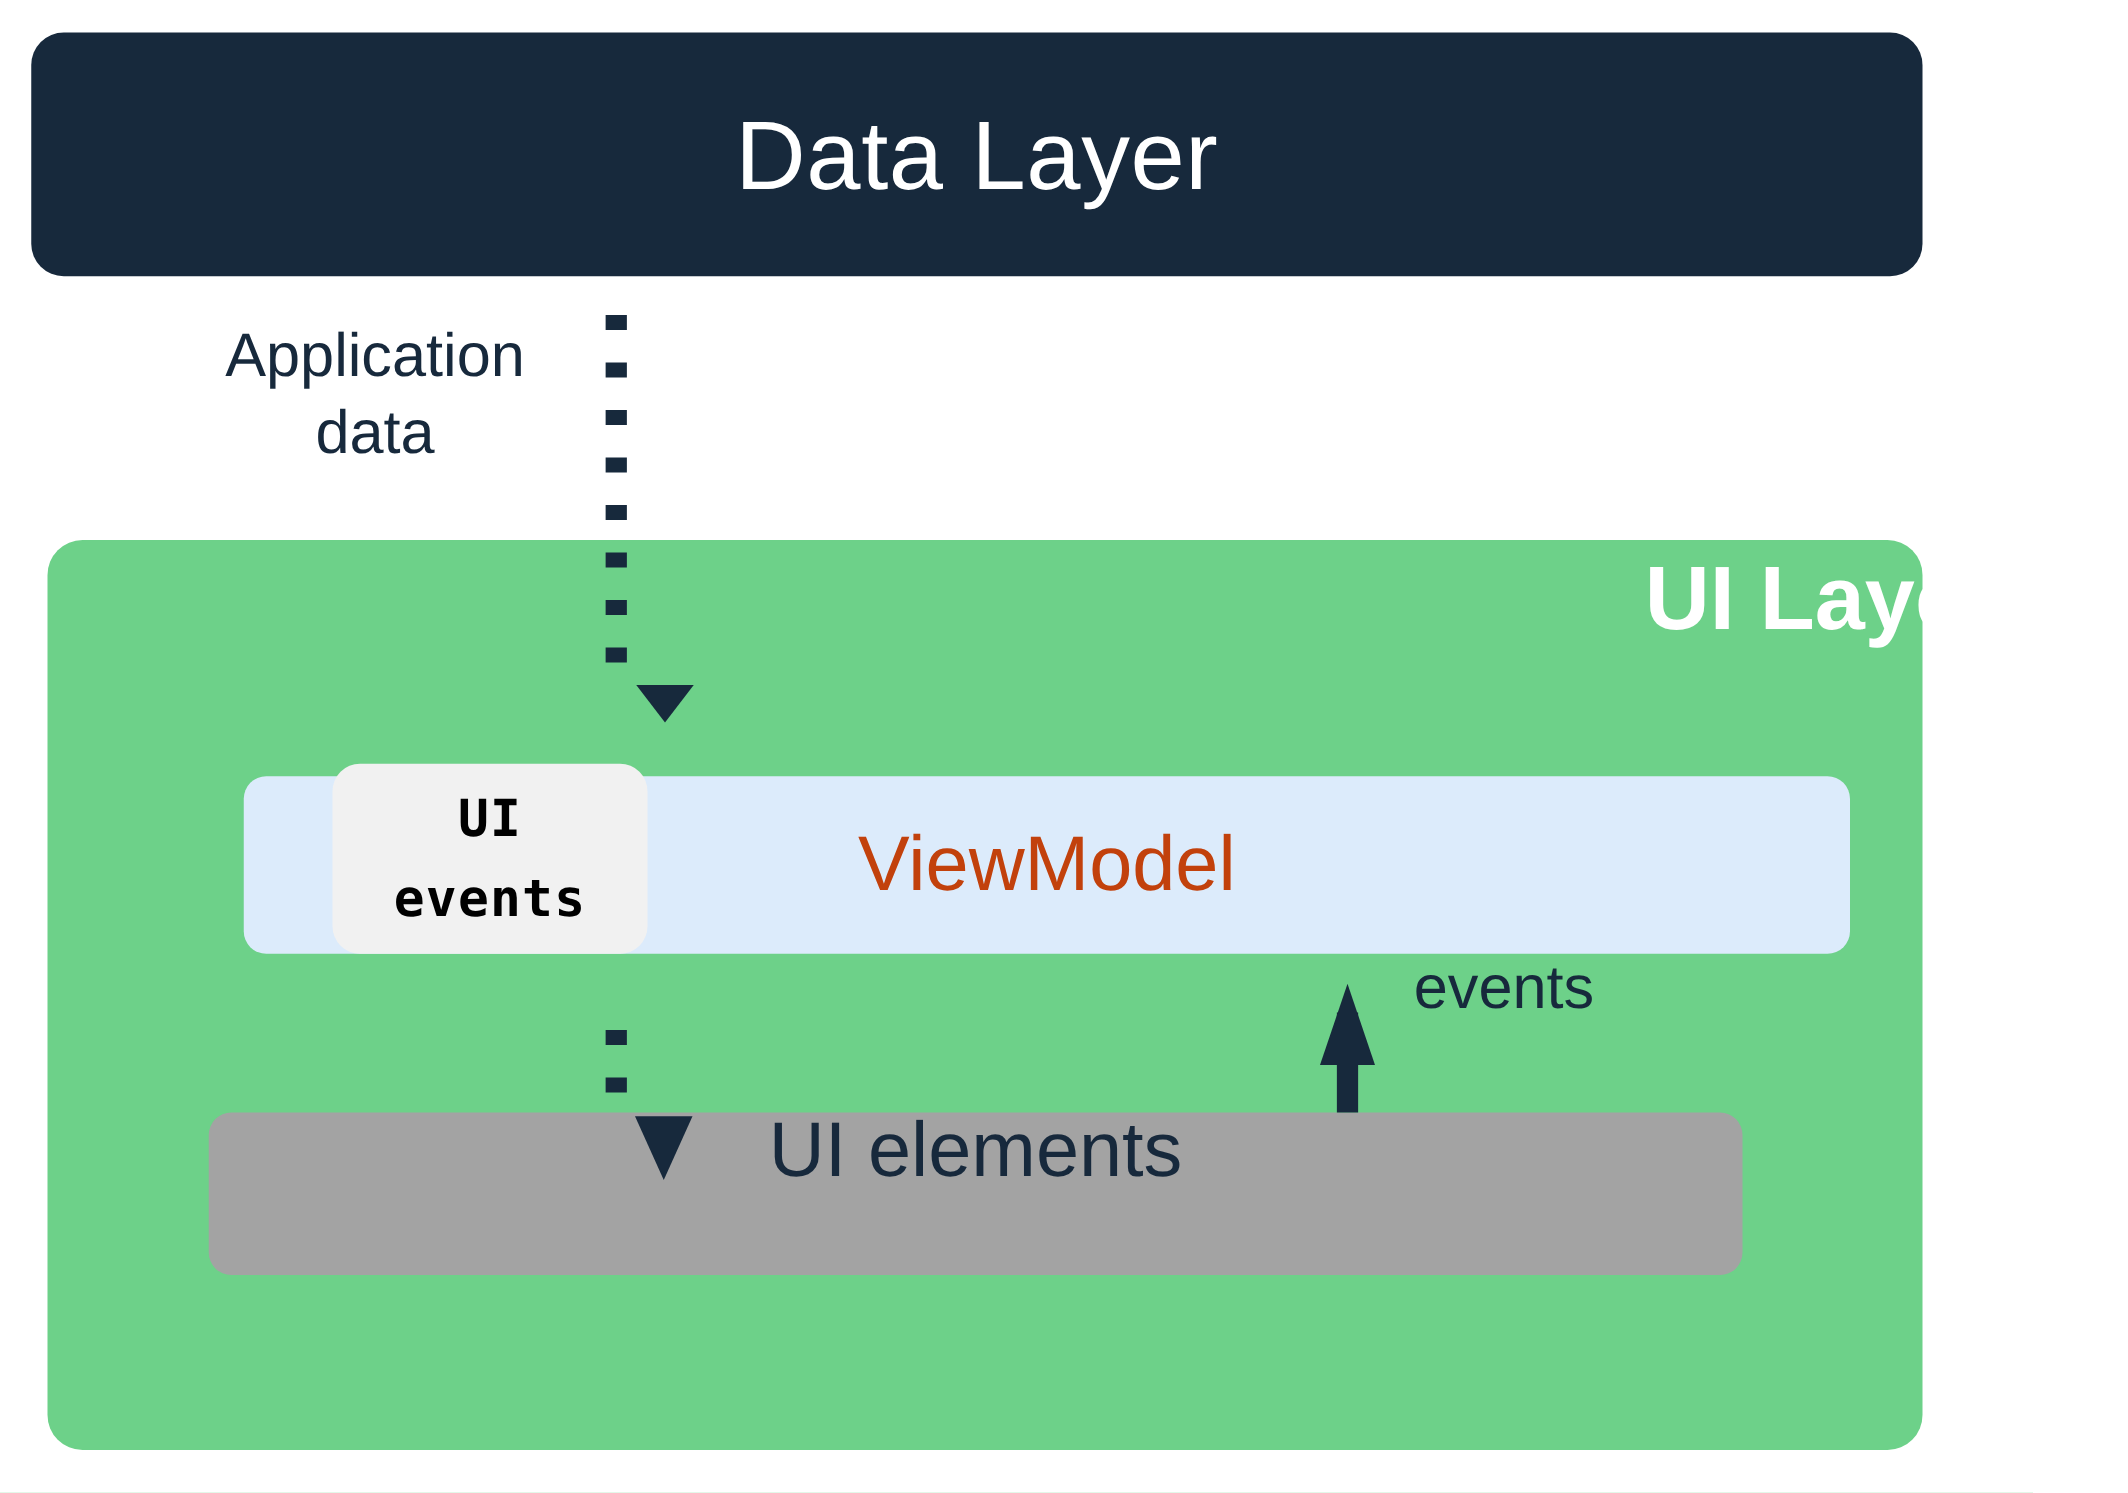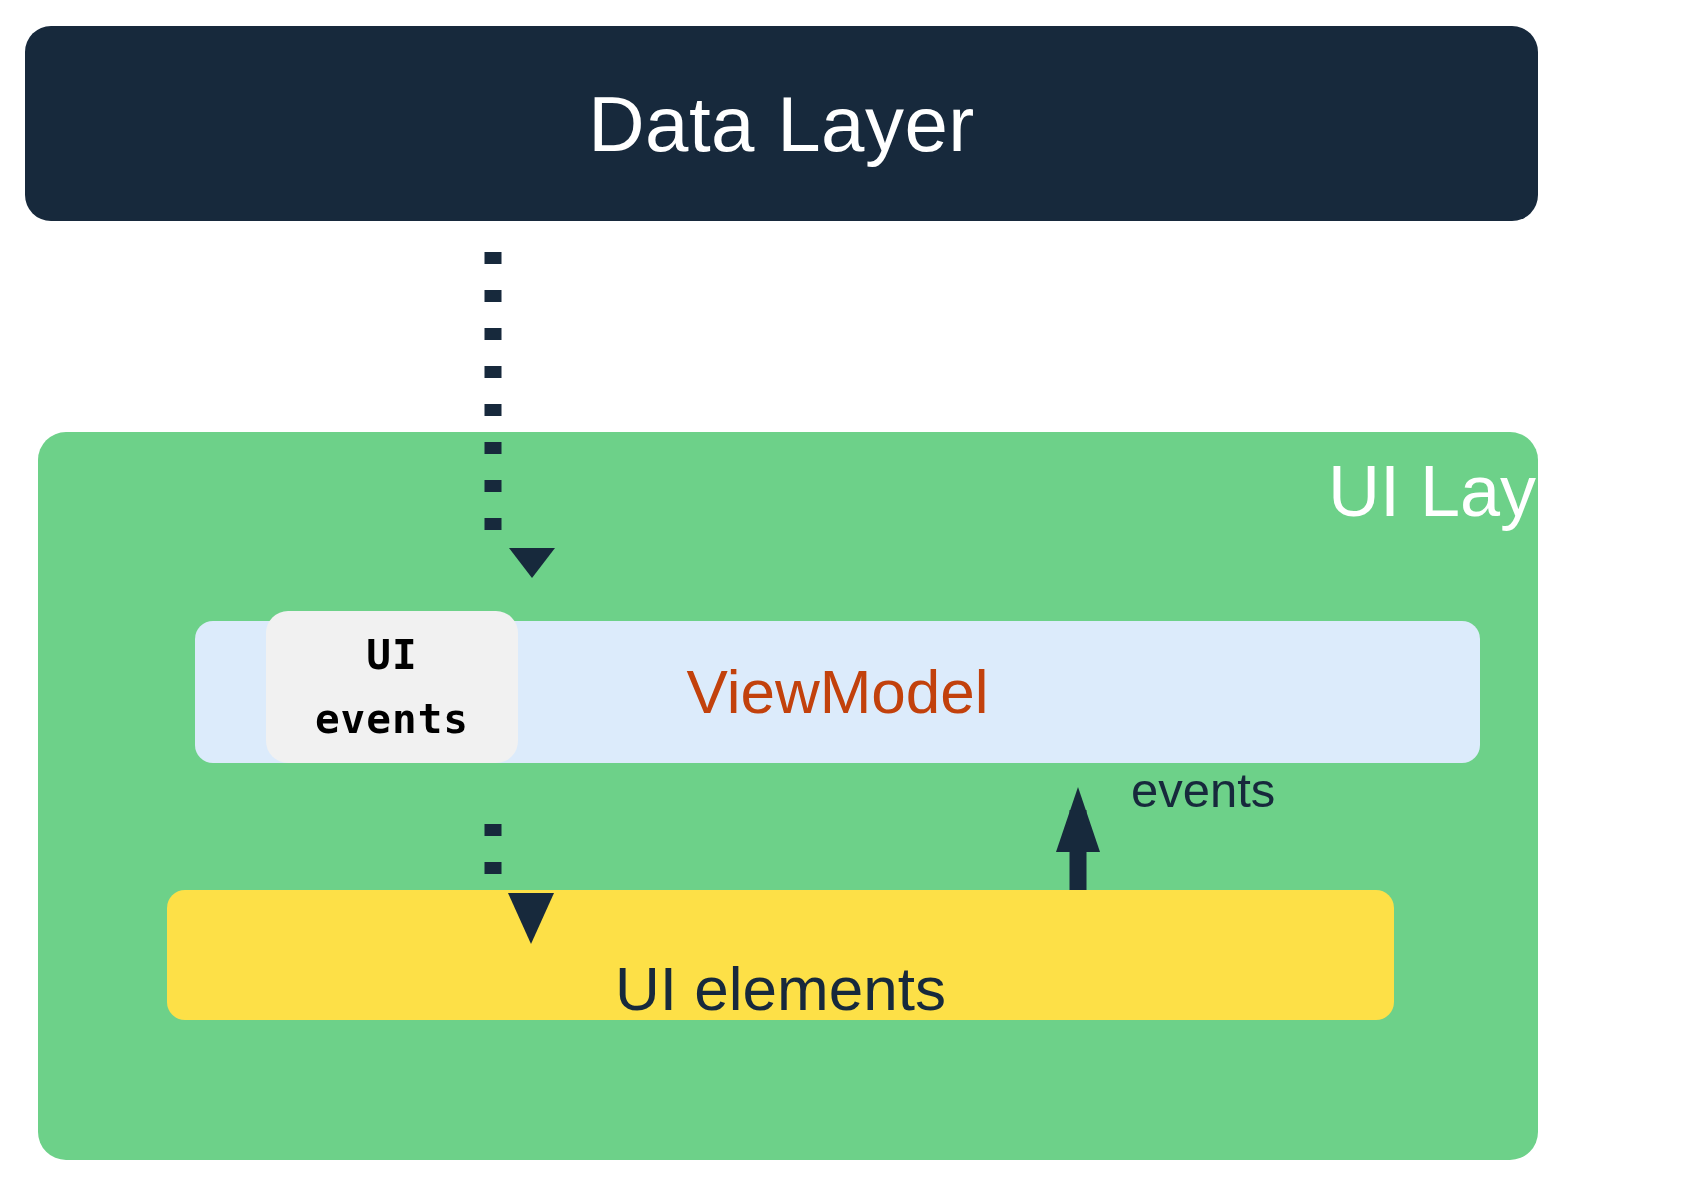--- a/index.html
+++ b/index.html
@@ -64,23 +64,22 @@
     height: 728px;
     background: #6DD189;
     border-radius: 28px;
   }
   .ui-layer-title {
     position: absolute;
     right: 128px;
     top: 443px;
     color: #ffffff;
     font-size: 72px;
-    font-weight: 400;
-    line-height: 1;
-    margin-top: 12px;
+    font-weight: 700;
+    line-height: 1;
   }
 
   
   .viewmodel-box {
     position: absolute;
     left: 195px;
     top: 621px;
     width: 1285px;
     height: 142px;
     background: #DCEBFB;
@@ -120,24 +119,24 @@
     letter-spacing: 1px;
   }
 
   
   .ui-elements-box {
     position: absolute;
     left: 167px;
     top: 890px;
     width: 1227px;
     height: 130px;
-    background: #fde047;
+    background: #a3a3a3;
     border-radius: 18px;
     display: flex;
-    align-items: flex-end;
+    align-items: flex-start;
     justify-content: center;
   }
   .ui-elements-label {
     color: #17293C;
     font-size: 62px;
     font-weight: 400;
     line-height: 1;
   }
 
   
@@ -162,20 +161,24 @@
 </style>
 </head>
 <body>
 
 <div id="diagram">
 
   <div class="data-layer-box">
     <span class="data-layer-title">Data Layer</span>
   </div>
 
+  <div class="app-data-label">
+    <div>Application</div>
+    <div>data</div>
+  </div>
 
   <div class="ui-layer-box"></div>
   <div class="ui-layer-title">UI Layer</div>
 
   <div class="viewmodel-box">
     <span class="viewmodel-label">ViewModel</span>
   </div>
 
   <div class="ui-state-box">
     <span class="ui-state-line">UI</span>

